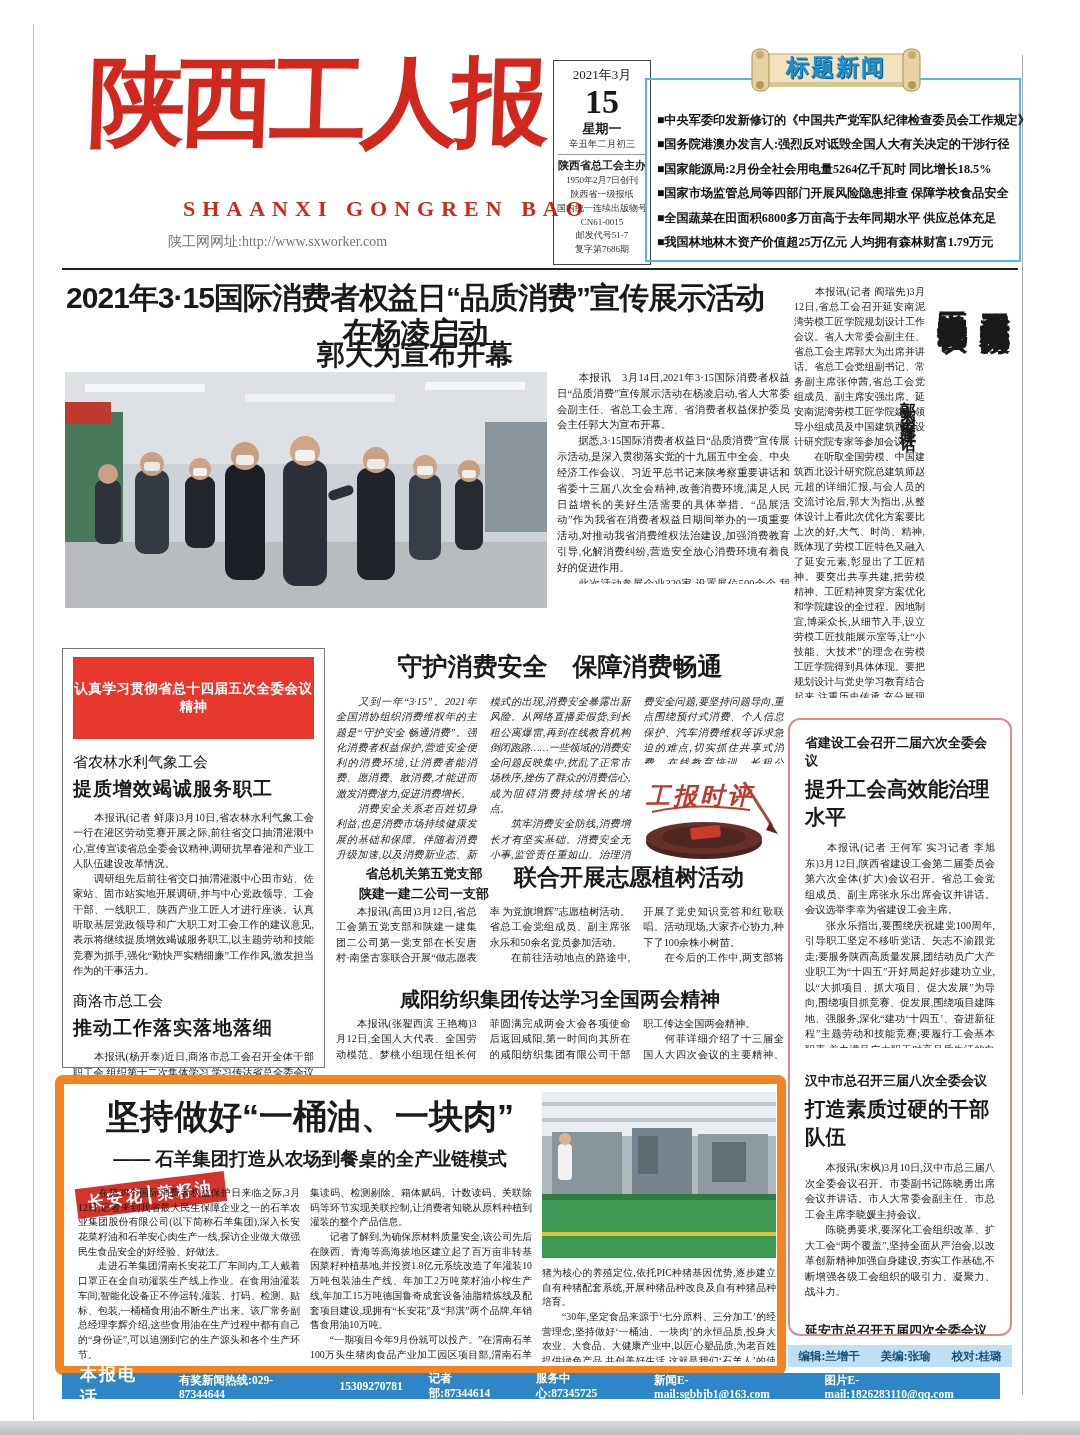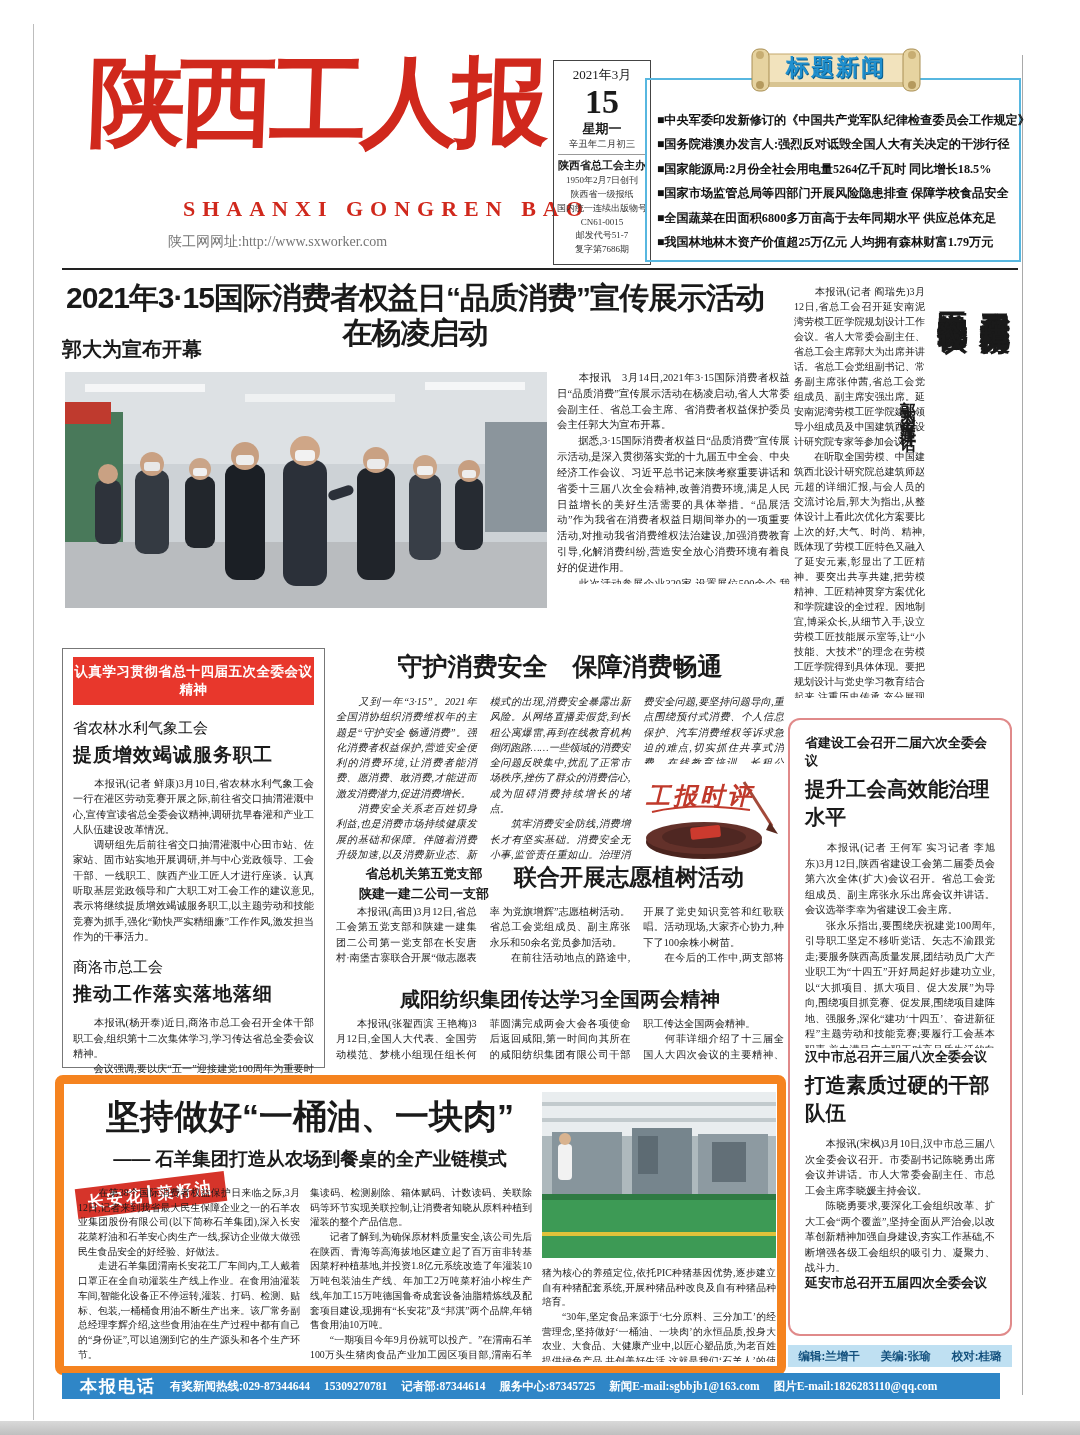--- a/index.html
+++ b/index.html
@@ -35,37 +35,37 @@
   #hn-scroll-text{left:766px;top:52px;width:140px;text-align:center;font-size:23px;font-weight:900;
                   color:#1f8fce;letter-spacing:2px;text-shadow:1px 1px 0 #0b5e8d;}
   .hn-item{font-size:12.2px;font-weight:700;line-height:2.0;color:#111;white-space:nowrap;}
   #hn-list{position:absolute;left:10px;top:28px;width:352px;}
 
   #rule-top{left:62px;top:268px;width:956px;height:2px;background:#222;}
 
   
   #lead-head{left:62px;top:281px;width:706px;text-align:center;font-size:30px;font-weight:900;
              letter-spacing:-1px;line-height:1.15;}
-  #lead-sub{left:62px;top:336px;width:706px;text-align:left;font-size:20px;font-weight:600;}
+  #lead-sub{left:62px;top:336px;width:706px;text-align:center;font-size:28px;font-weight:600;}
   #lead-photo{left:65px;top:372px;width:482px;height:236px;background:#c9ced2;}
   #lead-body{left:557px;top:370px;width:233px;height:214px;font-size:10.4px;line-height:1.52;}
   #lead-cap{left:557px;top:590px;width:231px;height:44px;border:1px solid #999;font-size:11px;
             font-style:italic;padding:9px 10px;color:#222;}
 
   
   #nny-body{left:794px;top:284px;width:131px;height:414px;font-size:10px;line-height:1.5;}
   #nny-sub{left:897px;top:388px;height:250px;writing-mode:vertical-rl;font-size:16px;
            letter-spacing:5px;font-weight:600;}
   #nny-head{left:928px;top:288px;height:416px;width:88px;writing-mode:vertical-rl;
             font-size:30px;font-weight:900;line-height:1.42;letter-spacing:1px;}
 
   
   #leftcol{left:62px;top:648px;width:263px;height:420px;border:1px solid #777;padding:8px 10px;box-sizing:border-box;}
   #leftcol .banner{background:#e8372c;color:#fff;font-weight:700;font-size:13.5px;text-align:center;
-                   padding:6px 0;letter-spacing:0.5px;}
+                   padding:23px 0;letter-spacing:0.5px;}
   .kicker{font-size:15px;color:#111;margin-top:14px;}
   .art-head{font-size:19px;font-weight:900;margin:4px 0 8px 0;letter-spacing:1px;}
   .art-body{font-size:10.2px;line-height:1.5;}
 
   
   #middle{left:336px;top:646px;width:448px;height:432px;}
   #cm-head{position:absolute;left:0;top:4px;width:448px;text-align:center;font-size:25px;font-weight:900;}
   #cm-body{position:absolute;left:0;top:48px;width:448px;height:180px;column-count:3;column-gap:13px;
            font-size:10.2px;line-height:1.5;font-style:italic;}
   #cm-stamp{position:absolute;left:296px;top:118px;width:152px;height:110px;background:#fff;}
@@ -80,42 +80,42 @@
   #tx-head{position:absolute;left:0;top:340px;width:448px;text-align:center;font-size:20px;font-weight:900;}
   #tx-body{position:absolute;left:0;top:370px;width:448px;height:60px;column-count:3;column-gap:13px;
            font-size:10.2px;line-height:1.5;}
 
   
   #pinkbox{left:788px;top:718px;width:224px;height:618px;border:2px solid #e08a8a;border-radius:12px;
            padding:14px 15px;box-sizing:border-box;}
   #pinkbox .kicker2{font-size:13px;font-weight:700;}
   #pinkbox .head2{font-size:20.5px;font-weight:900;margin:5px 0 9px 0;}
   #pinkbox .body2{font-size:10.2px;line-height:1.52;}
-  .gap26{}
+  .gap26{margin-top:24px;}
   #staffbar{left:788px;top:1345px;width:224px;height:22px;background:#bfe0f2;color:#14517e;
             display:flex;align-items:center;justify-content:space-around;font-size:11.5px;font-weight:700;}
 
   
   #feat{left:55px;top:1075px;width:731px;height:300px;border:9px solid #f5831f;border-radius:8px;
         box-sizing:border-box;background:#fff;}
   #feat-head{position:absolute;left:26px;top:10px;width:440px;text-align:center;font-size:34px;
              font-weight:900;letter-spacing:0px;}
   #feat-sub{position:absolute;left:26px;top:62px;width:440px;text-align:center;font-size:18.5px;font-weight:600;}
   #feat-photo{position:absolute;left:478px;top:8px;width:234px;height:166px;background:#9fb2ab;}
   #feat-banner{position:absolute;left:12px;top:96px;width:150px;height:30px;background:#d6342a;color:#fff;
                font-size:16px;font-weight:700;letter-spacing:3px;text-align:center;line-height:30px;
                transform:rotate(-7deg);}
   .fcol{position:absolute;font-size:9.8px;line-height:1.5;}
   #fcol1{left:14px;top:102px;width:222px;height:176px;}
   #fcol2{left:246px;top:102px;width:222px;height:176px;}
   #fcol3{left:478px;top:182px;width:234px;height:96px;}
 
   
   #footbar{left:62px;top:1373px;width:938px;height:26px;background:#2f86c7;color:#fff;display:flex;
-           align-items:center;padding:12px 18px;box-sizing:border-box;gap:14px;}
+           align-items:center;padding:12px 18px;box-sizing:border-box;gap:26px;}
   #footbar .lab{font-size:17px;font-weight:900;letter-spacing:2px;}
   #footbar .it{font-size:11.5px;font-weight:600;}
 
   svg{display:block;}
 </style>
 </head>
 <body>
 
 <div class="page">
 

